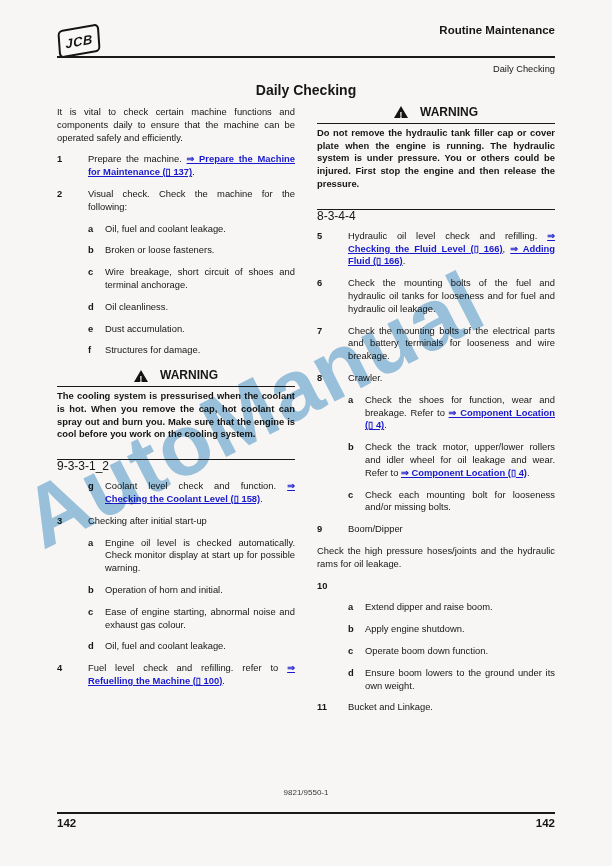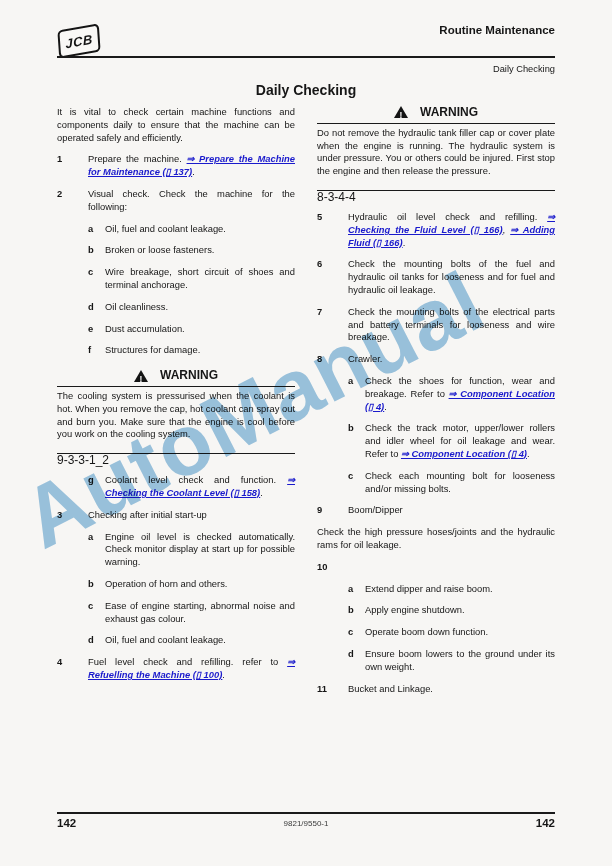--- a/index.html
+++ b/index.html
@@ -29,45 +29,45 @@
   .col > *:first-child{margin-top:0;}
   .bp{margin-bottom:0;text-align:justify;}
   .cont{}
   .li{display:flex;}
   .li .num{flex:none;font-weight:bold;}
   .li.l1 .num{width:31px;}
   .li.l2{margin-left:31px;}
   .li.l2 .num{width:17px;}
   .li-text{flex:1;text-align:justify;}
   
-  .xref{color:#1a1acc;font-weight:bold;font-style:italic;text-decoration:underline;cursor:pointer;}
+  .xref{color:#1a1acc;font-weight:bold;text-decoration:underline;cursor:pointer;}
   
   .warn{margin-top:12px;}
   .warn-head{display:flex;justify-content:center;align-items:center;gap:12px;
     font-weight:bold;font-size:12px;margin-bottom:4px;}
   .tri{position:relative;display:inline-block;width:0;height:0;
     border-left:7px solid transparent;border-right:7px solid transparent;
     border-bottom:12.5px solid #141414;}
   .tri::after{content:"!";position:absolute;left:50%;top:3px;transform:translateX(-50%);
     color:#fff;font-size:8.5px;font-weight:bold;font-style:normal;}
-  .warn-body{font-weight:normal;text-align:justify;
+  .warn-body{font-weight:bold;text-align:justify;
     border-top:1.4px solid #1a1a1a;border-bottom:1.2px solid #1a1a1a;
-    padding:3px 0 12px;}
+    padding:3px 0 18px;}
   .warn-code{font-size:12px;line-height:9px;padding-top:2px;}
   
   .watermark{
     position:absolute;left:52px;top:468px;z-index:5;pointer-events:none;
     font-size:86px;font-weight:bold;letter-spacing:1px;white-space:nowrap;
     color:rgba(86,158,209,0.58);mix-blend-mode:multiply;
     transform:rotate(-27deg);transform-origin:0 100%;line-height:100px;height:100px;
   }
   
   .ftr-rule{position:absolute;left:57px;right:57px;top:812px;height:1.6px;background:#1a1a1a;}
   .ftr-left{position:absolute;left:57px;top:817px;font-weight:bold;font-size:11.5px;}
-  .ftr-center{position:absolute;left:0;right:0;top:819px;text-align:center;font-size:8px;color:#3a3a3a;}
+  .ftr-center{position:absolute;left:0;right:0;top:788px;text-align:center;font-size:8px;color:#3a3a3a;}
   .ftr-right{position:absolute;right:57px;top:817px;font-weight:bold;font-size:11.5px;}
 </style>
 </head>
 <body>
 
 <div class="page">
 
   <div class="logo">
     <span>JCB</span>
   </div>
@@ -126,21 +126,21 @@
       <div class="li l1">
         <span class="num">3</span>
         <div class="li-text"><span>Checking after initial start-up</span></div>
       </div>
       <div class="li l2">
         <span class="num">a</span>
         <div class="li-text"><span>Engine oil level is checked automatically. Check monitor display at start up for possible warning.</span></div>
       </div>
       <div class="li l2">
         <span class="num">b</span>
-        <div class="li-text"><span>Operation of horn and others.</span></div>
+        <div class="li-text"><span>Operation of horn and initial.</span></div>
       </div>
       <div class="li l2">
         <span class="num">c</span>
         <div class="li-text"><span>Ease of engine starting, abnormal noise and exhaust gas colour.</span></div>
       </div>
       <div class="li l2">
         <span class="num">d</span>
         <div class="li-text"><span>Oil, fuel and coolant leakage.</span></div>
       </div>
       <div class="li l1">

